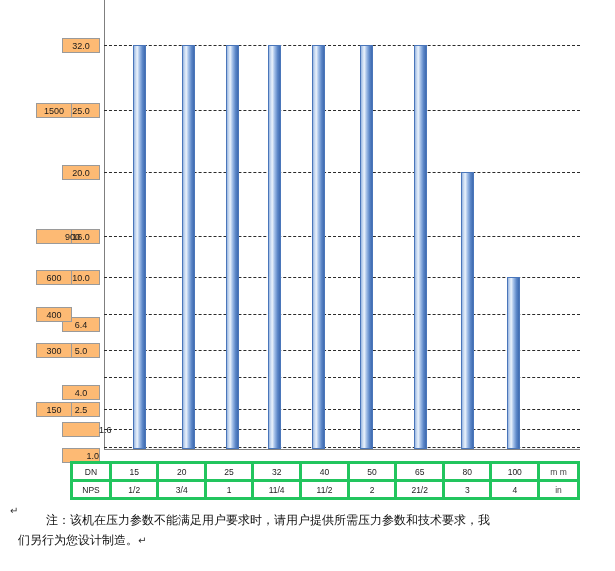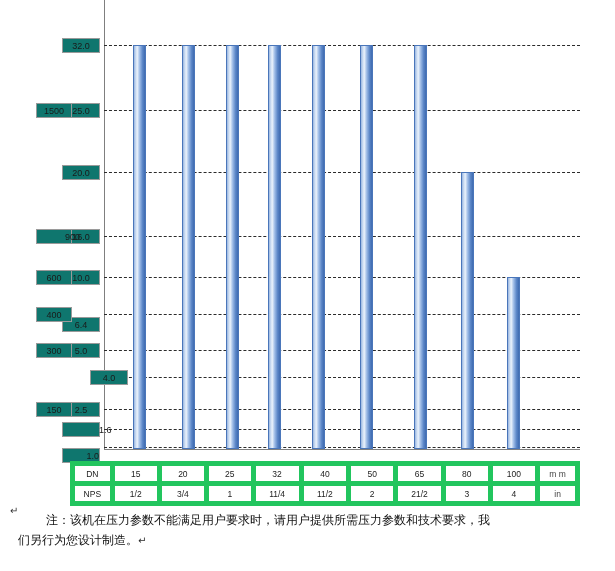--- a/index.html
+++ b/index.html
@@ -32,21 +32,21 @@
     position:absolute;
     left:104px;
     width:476px;
     height:0;
     border-top:1px dashed #2b2b2b;
   }
   
   .lbl-box{
     position:absolute;
     height:15px;
-    background:#0f766e;
+    background:#fdba74;
     border:1px solid #9a9a9a;
     font-size:9px;
     color:#1a1a1a;
     line-height:15px;
     text-align:center;
     box-sizing:border-box;
   }
   .lbl-mpa{ left:62px; width:38px; }
   .lbl-cls{ left:36px; width:36px;text-align:center; }
 
@@ -71,21 +71,21 @@
     left:70px;top:461px;
     width:510px;
   }
   table.dn-table{
     border-collapse:collapse;
     font-size:8.5px;
     color:#222;
     width:510px;
   }
   table.dn-table td{
-    border:5px solid #22c55e;
+    border:3px solid #22c55e;
     height:15px;
     text-align:center;
     vertical-align:middle;
     padding:0;
   }
   td.hdr{ width:38px; }
   td.cell{ width:48px; }
   td.unit{ width:40px; color:#444; }
 
   
@@ -126,21 +126,21 @@
   <div class="gridline" style="top:429px;"></div>
   <div class="gridline" style="top:447px;"></div>
 
   <div class="lbl-box lbl-mpa" style="top:38px;">32.0</div>
   <div class="lbl-box lbl-mpa" style="top:103px;">25.0</div>
   <div class="lbl-box lbl-mpa" style="top:165px;">20.0</div>
   <div class="lbl-box lbl-mpa" style="top:229px;">16.0</div>
   <div class="lbl-box lbl-mpa" style="top:270px;">10.0</div>
   <div class="lbl-box lbl-mpa" style="top:317px;text-align:center;">6.4</div>
   <div class="lbl-box lbl-mpa" style="top:343px;">5.0</div>
-  <div class="lbl-box lbl-mpa" style="top:370px;margin-left:28px;">4.0</div>
+  <div class="lbl-box lbl-mpa" style="top:385px;">4.0</div>
   <div class="lbl-box lbl-mpa" style="top:402px;">2.5</div>
   <div class="lbl-box lbl-mpa" style="top:422px;padding-left:36px;">1.6</div>
   <div class="lbl-box lbl-mpa" style="top:448px;text-align:right;">1.0</div>
 
   <div class="lbl-box lbl-cls" style="top:103px;">1500</div>
   <div class="lbl-box lbl-cls" style="top:229px;padding-left:28px;">900</div>
   <div class="lbl-box lbl-cls" style="top:270px;">600</div>
   <div class="lbl-box lbl-cls" style="top:307px;">400</div>
   <div class="lbl-box lbl-cls" style="top:343px;">300</div>
   <div class="lbl-box lbl-cls" style="top:402px;">150</div>

